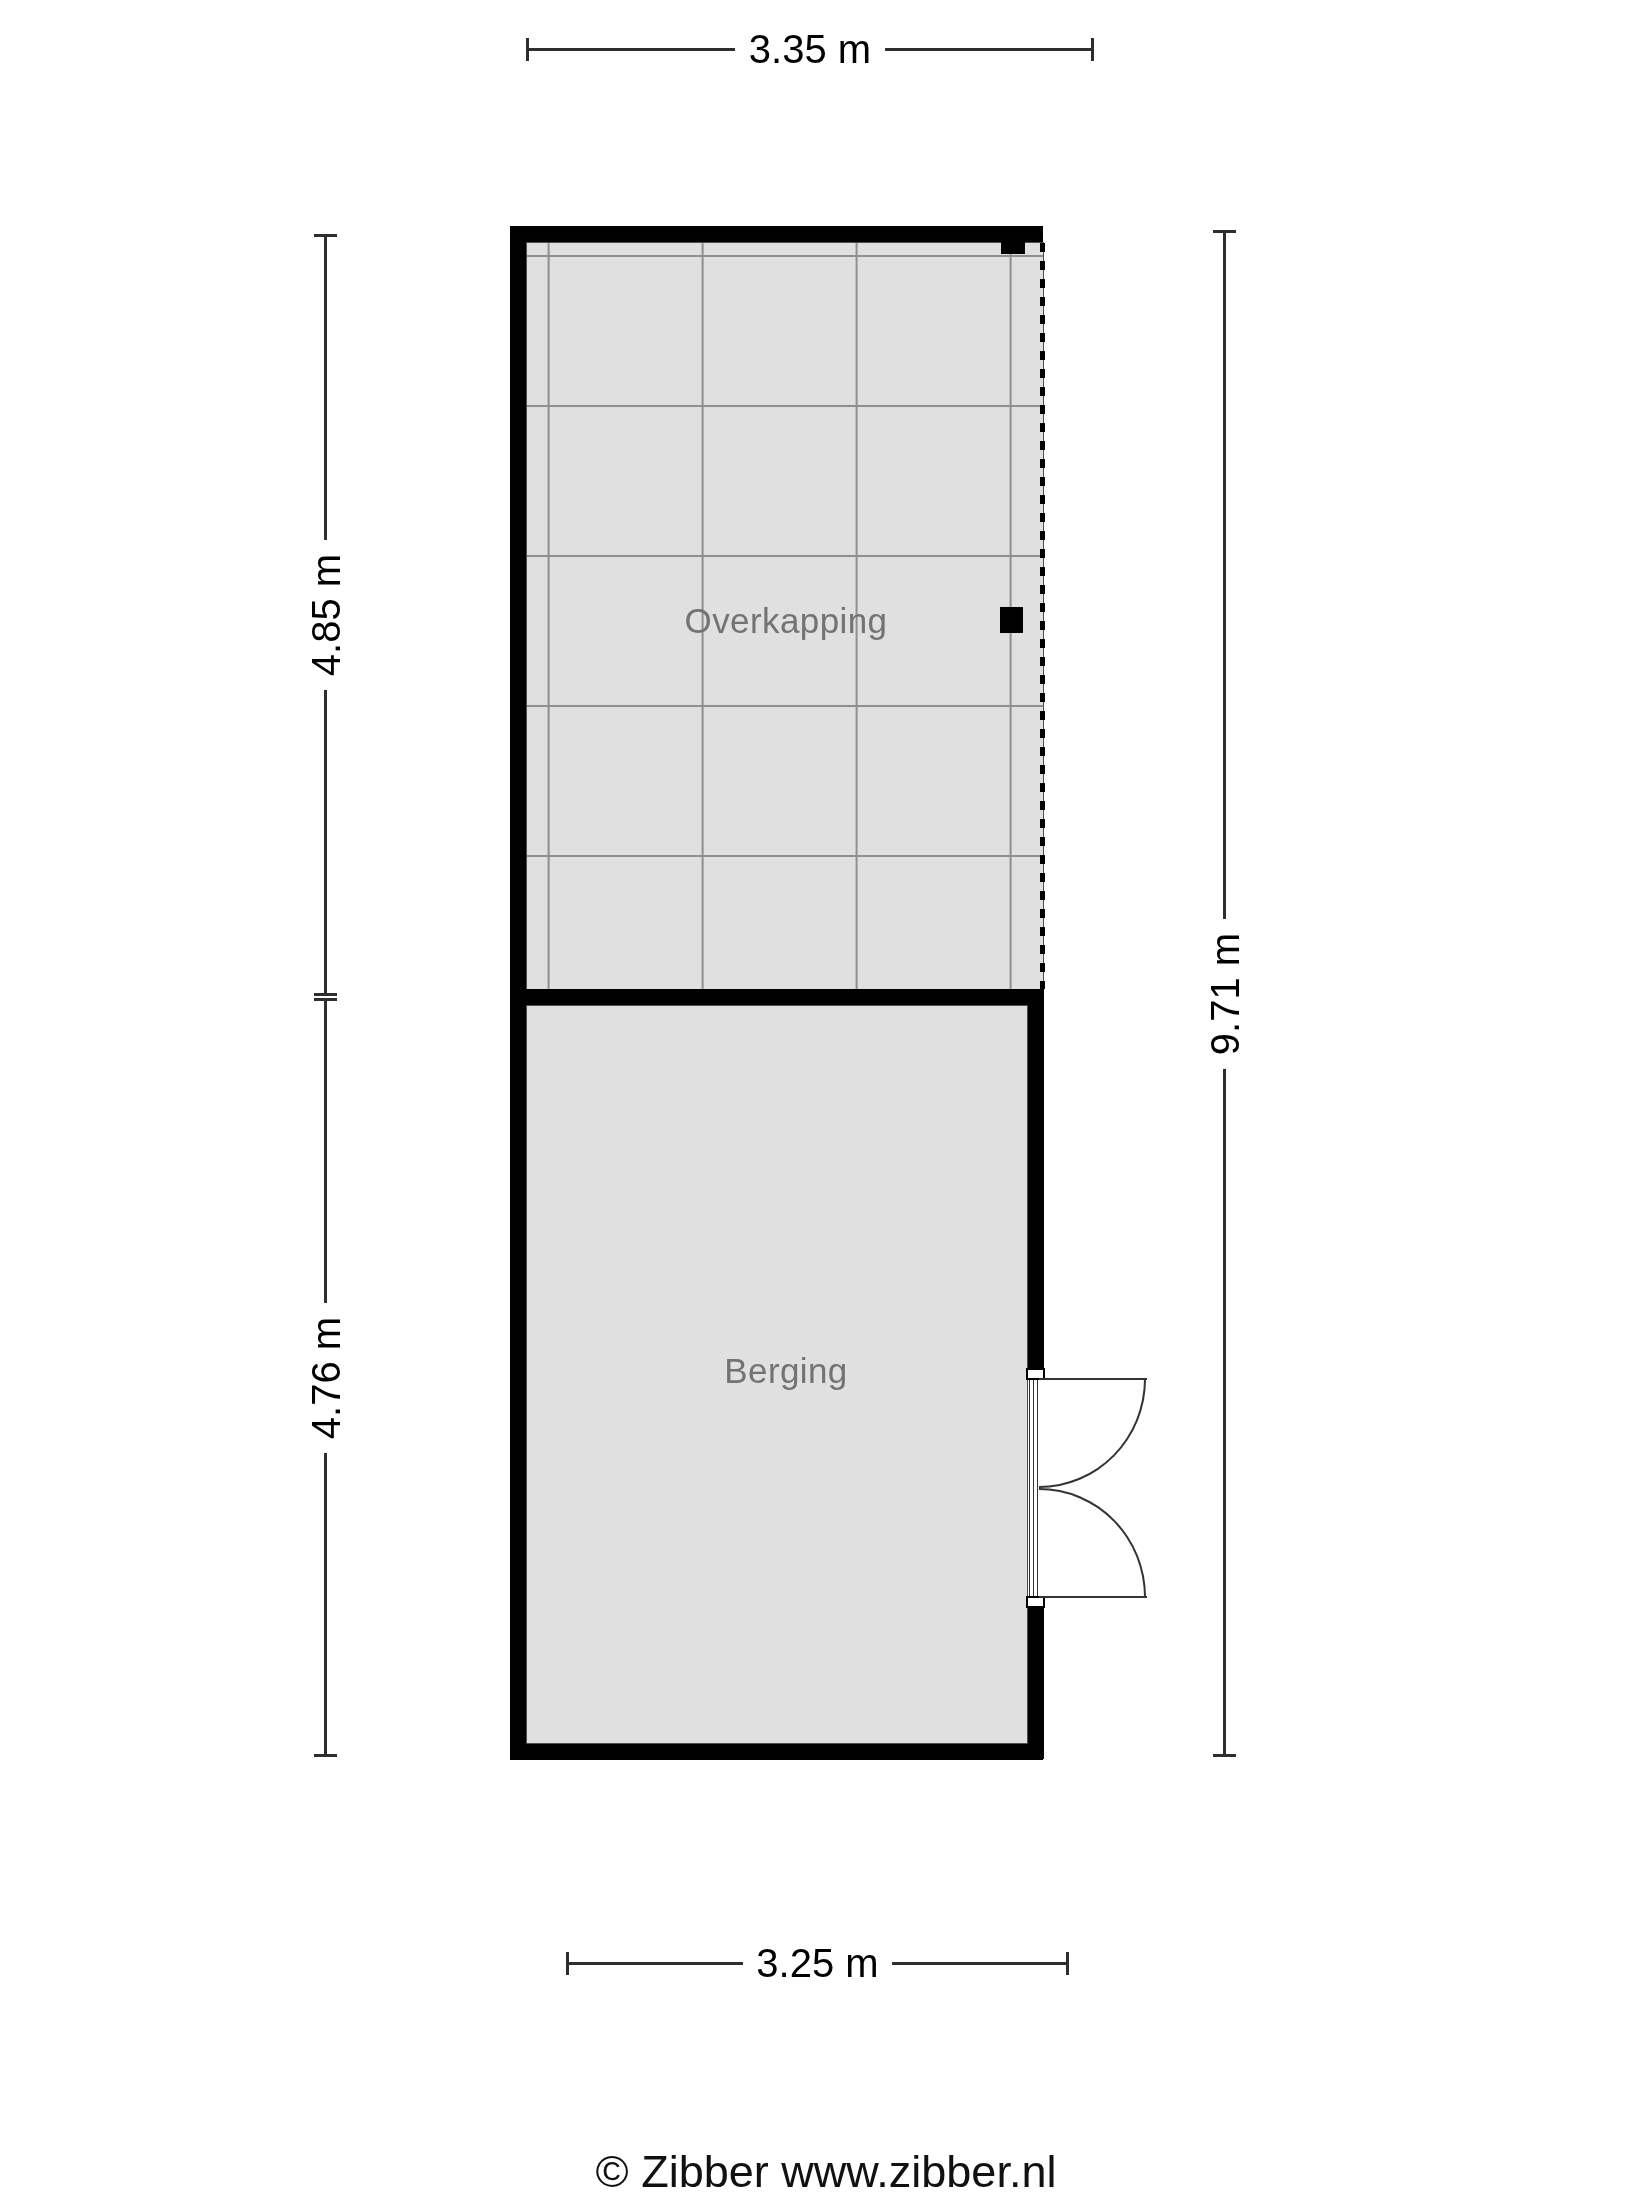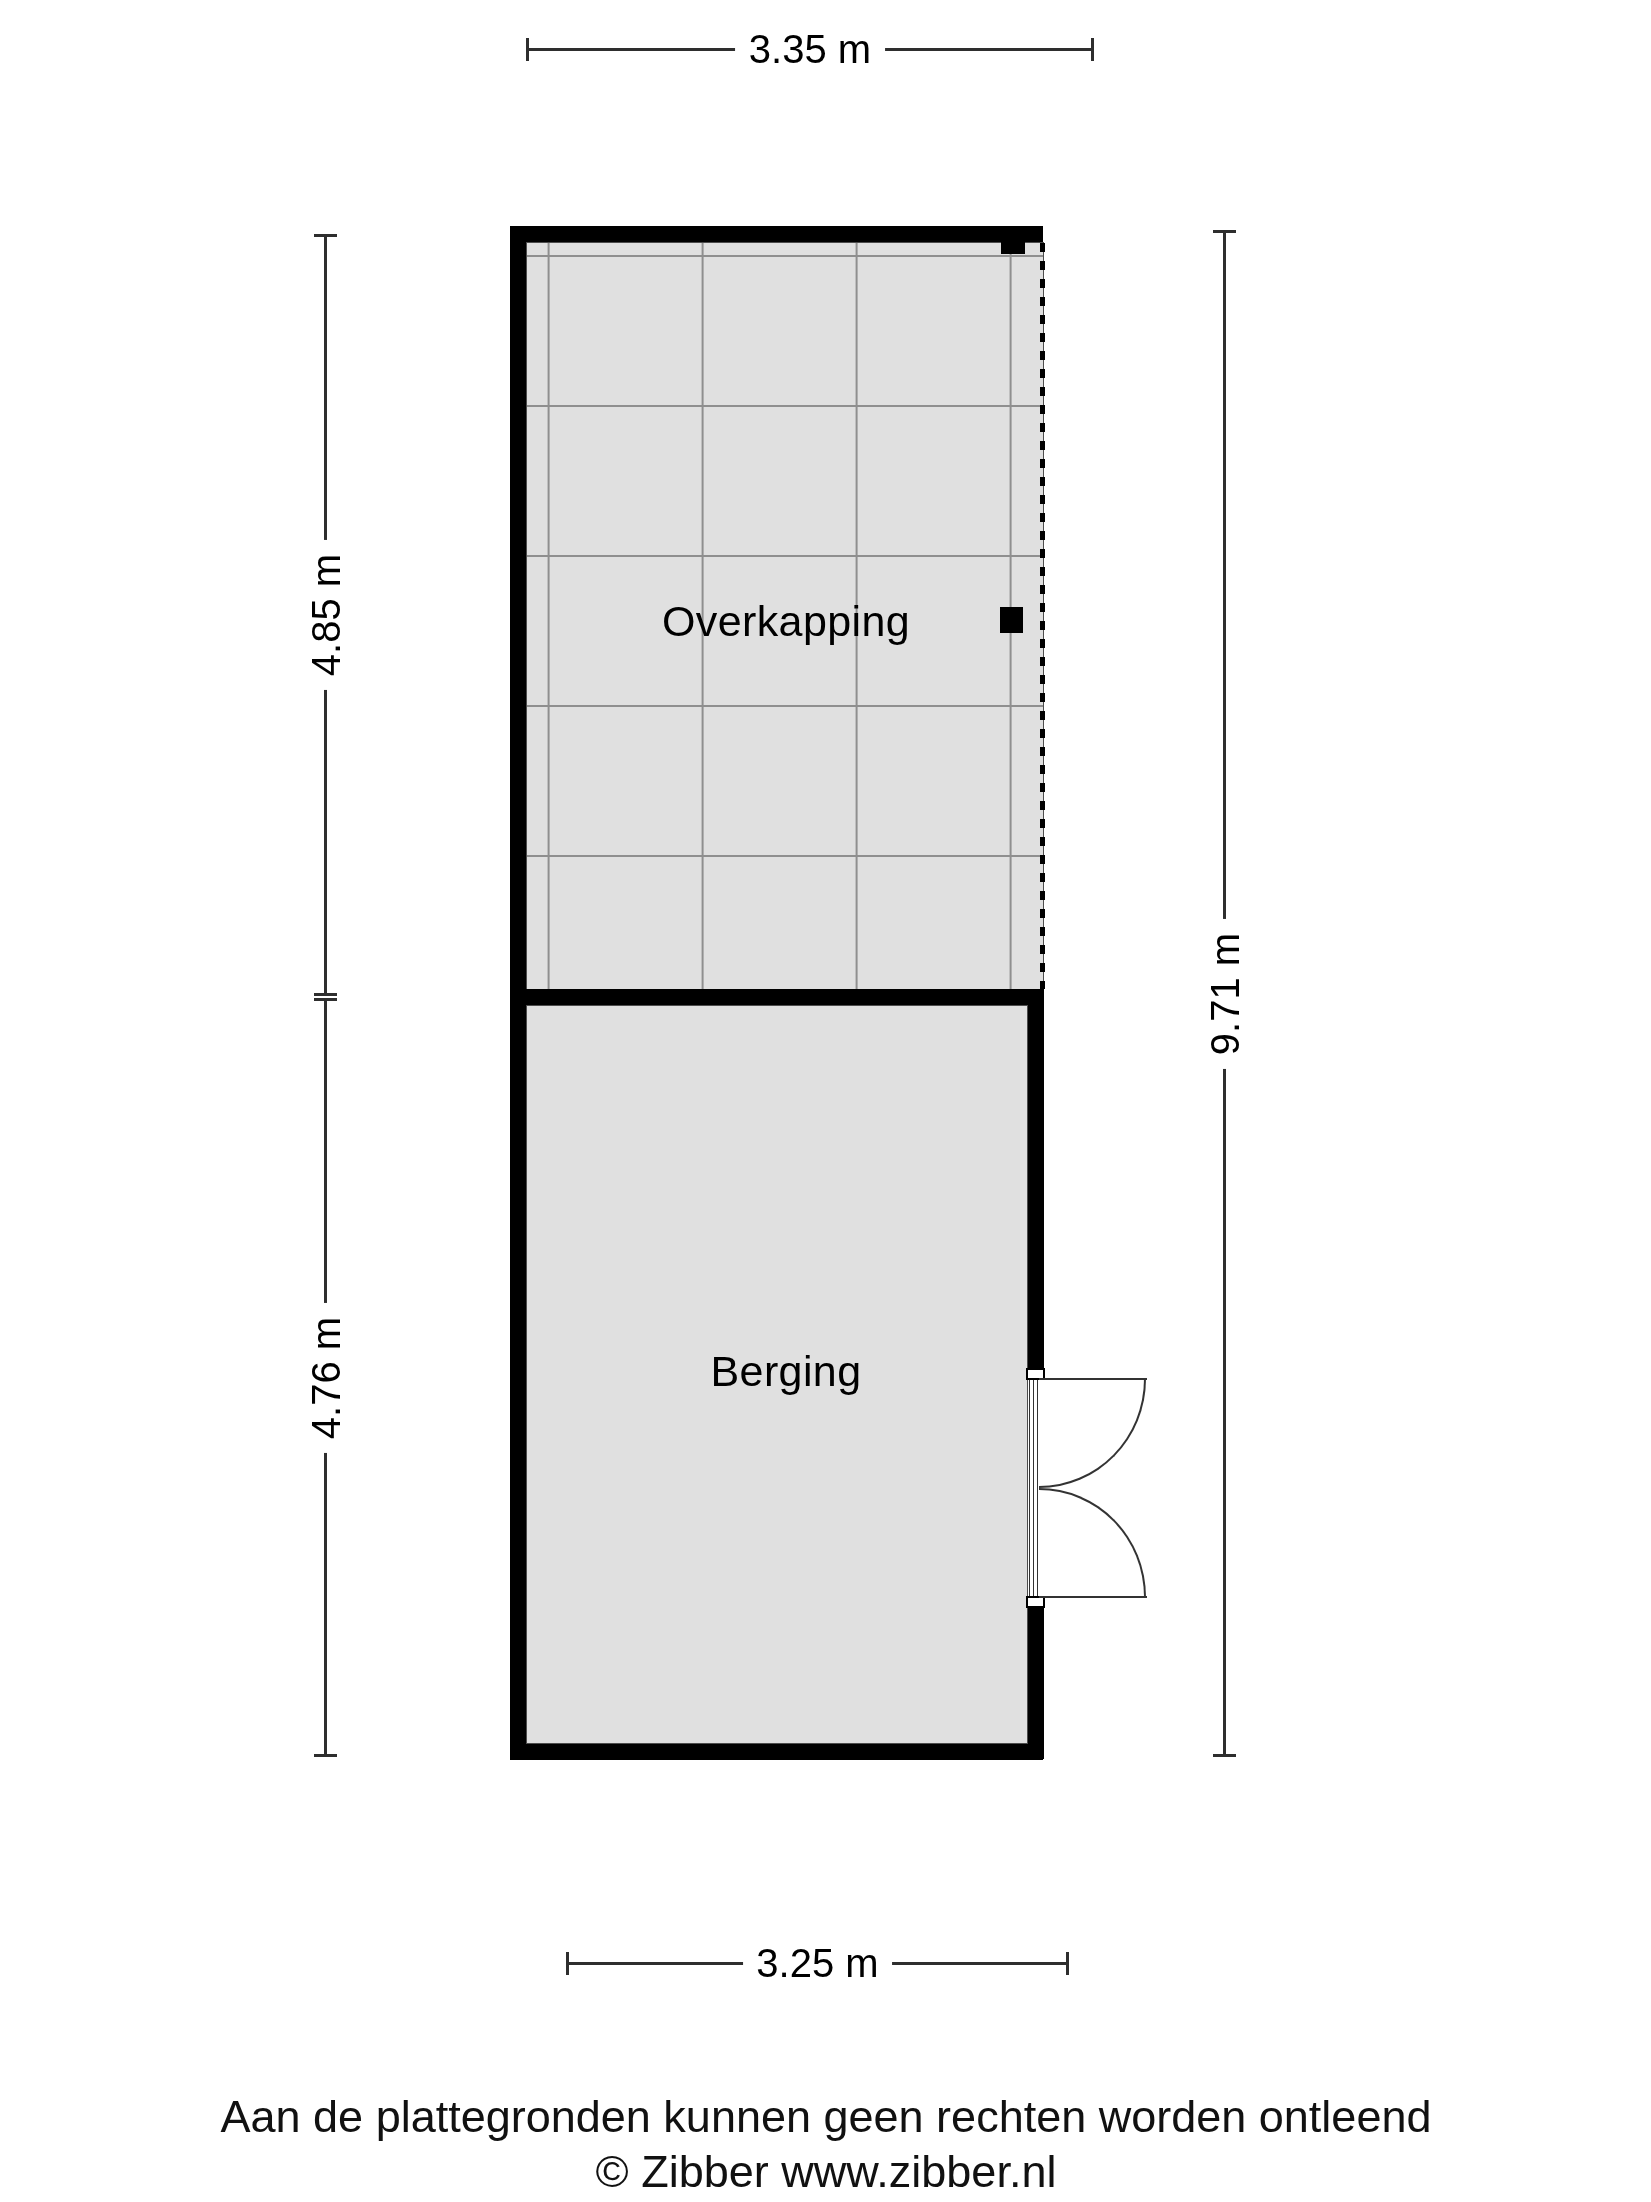--- a/index.html
+++ b/index.html
@@ -32,22 +32,22 @@
     background-position: 20.6px 12px;
     background-color: #e0e0e0;
   }
   .room-berging {
     left: 526px; top: 1005px; width: 502px; height: 739px;
   }
 
   .room-label {
     position: absolute;
     transform: translate(-50%, -50%);
-    font-size: 43px;
-    color: #000000;
+    font-size: 35px;
+    color: #737373;
     white-space: nowrap;
     letter-spacing: 0.4px;
   }
 
   
   .dashed-edge {
     position: absolute;
     left: 1040px; top: 243px; width: 5.2px; height: 746px;
     background: repeating-linear-gradient(to bottom, #000 0 8.6px, transparent 8.6px 18px);
   }
@@ -185,17 +185,16 @@
   <div class="dim dim-v" style="left:1213px; top:230px; height:1527px;">
     <div class="dim-line"></div>
     <span class="dim-label rot">9.71 m</span>
   </div>
 
   <div class="dim dim-h" style="left:526px; top:1952px; width:503px;margin-left:40px;">
     <div class="dim-line"></div>
     <span class="dim-label">3.25 m</span>
   </div>
 
-  <div class="footer-line" style="top:2117px;">Aan de plattegronden kunnen geen rechten worden ontleend</div>
   <div class="footer-line" style="top:2172px;">© Zibber www.zibber.nl</div>
 
 </div>
 
 
 </body></html>

